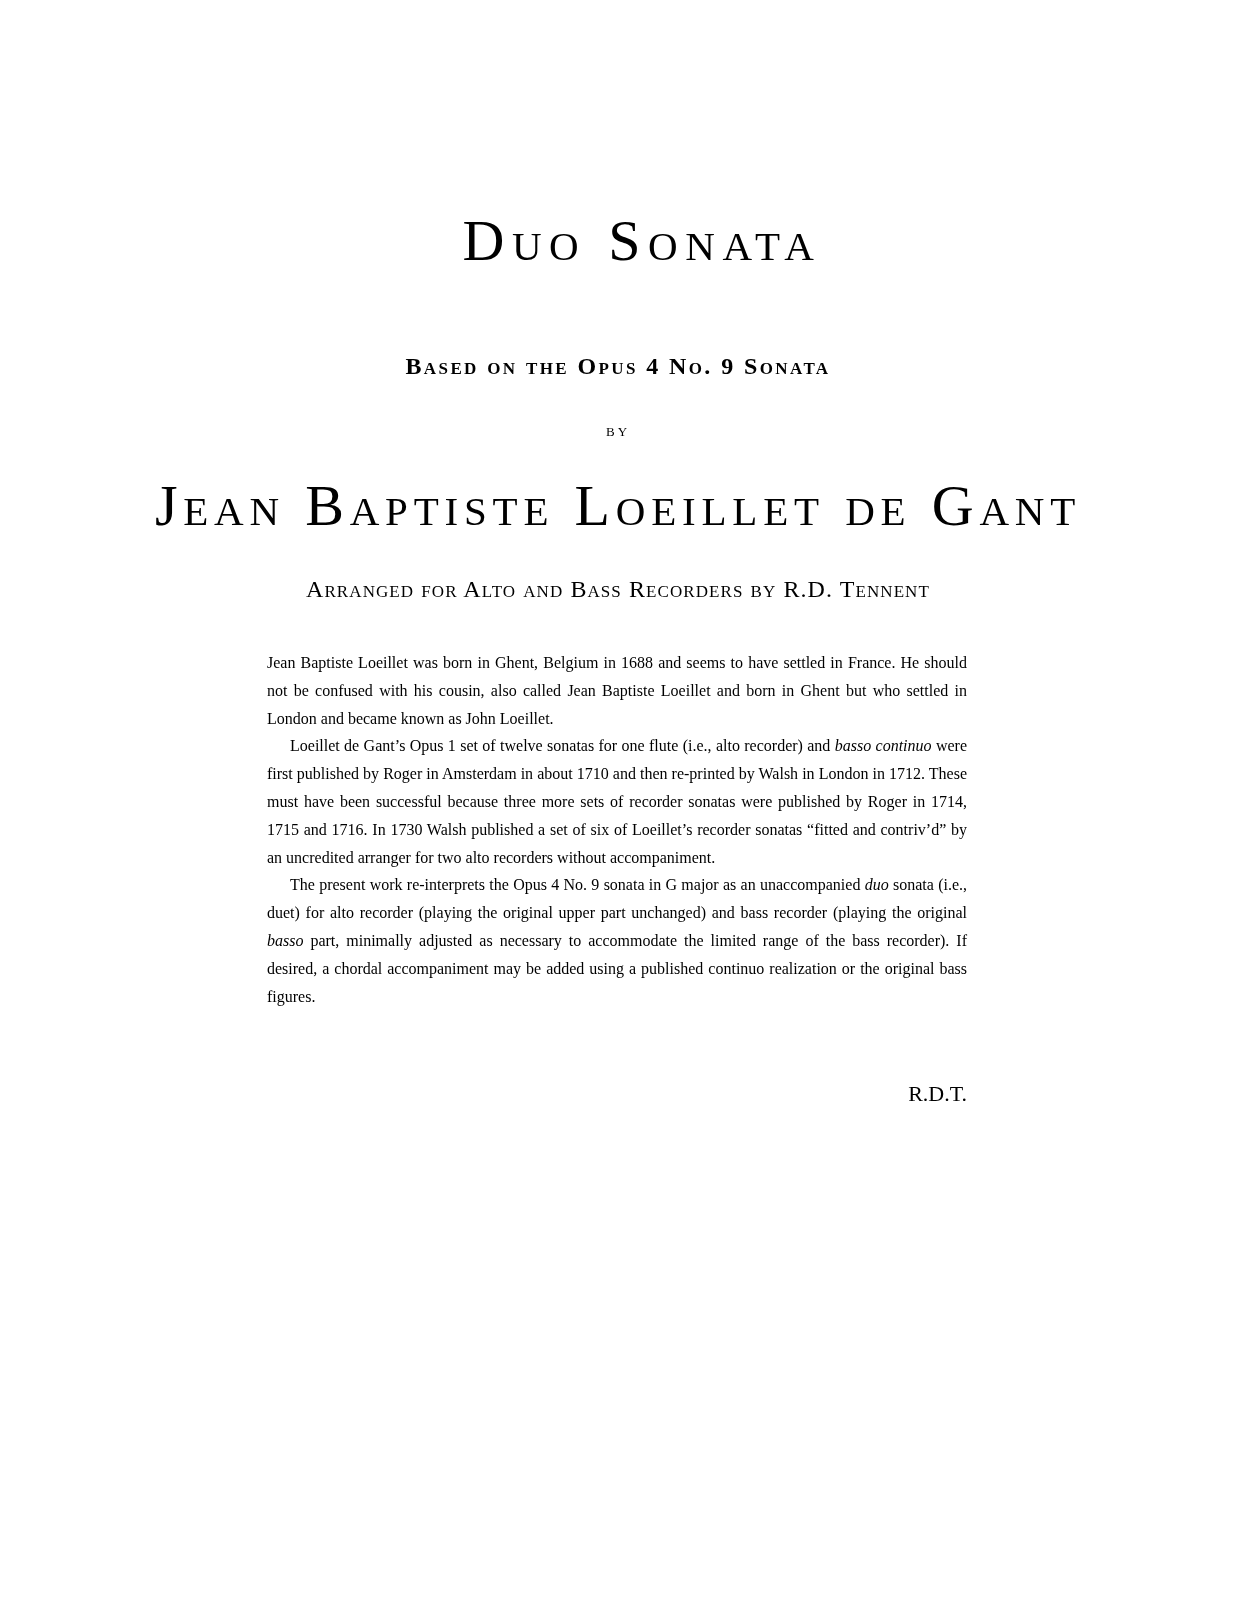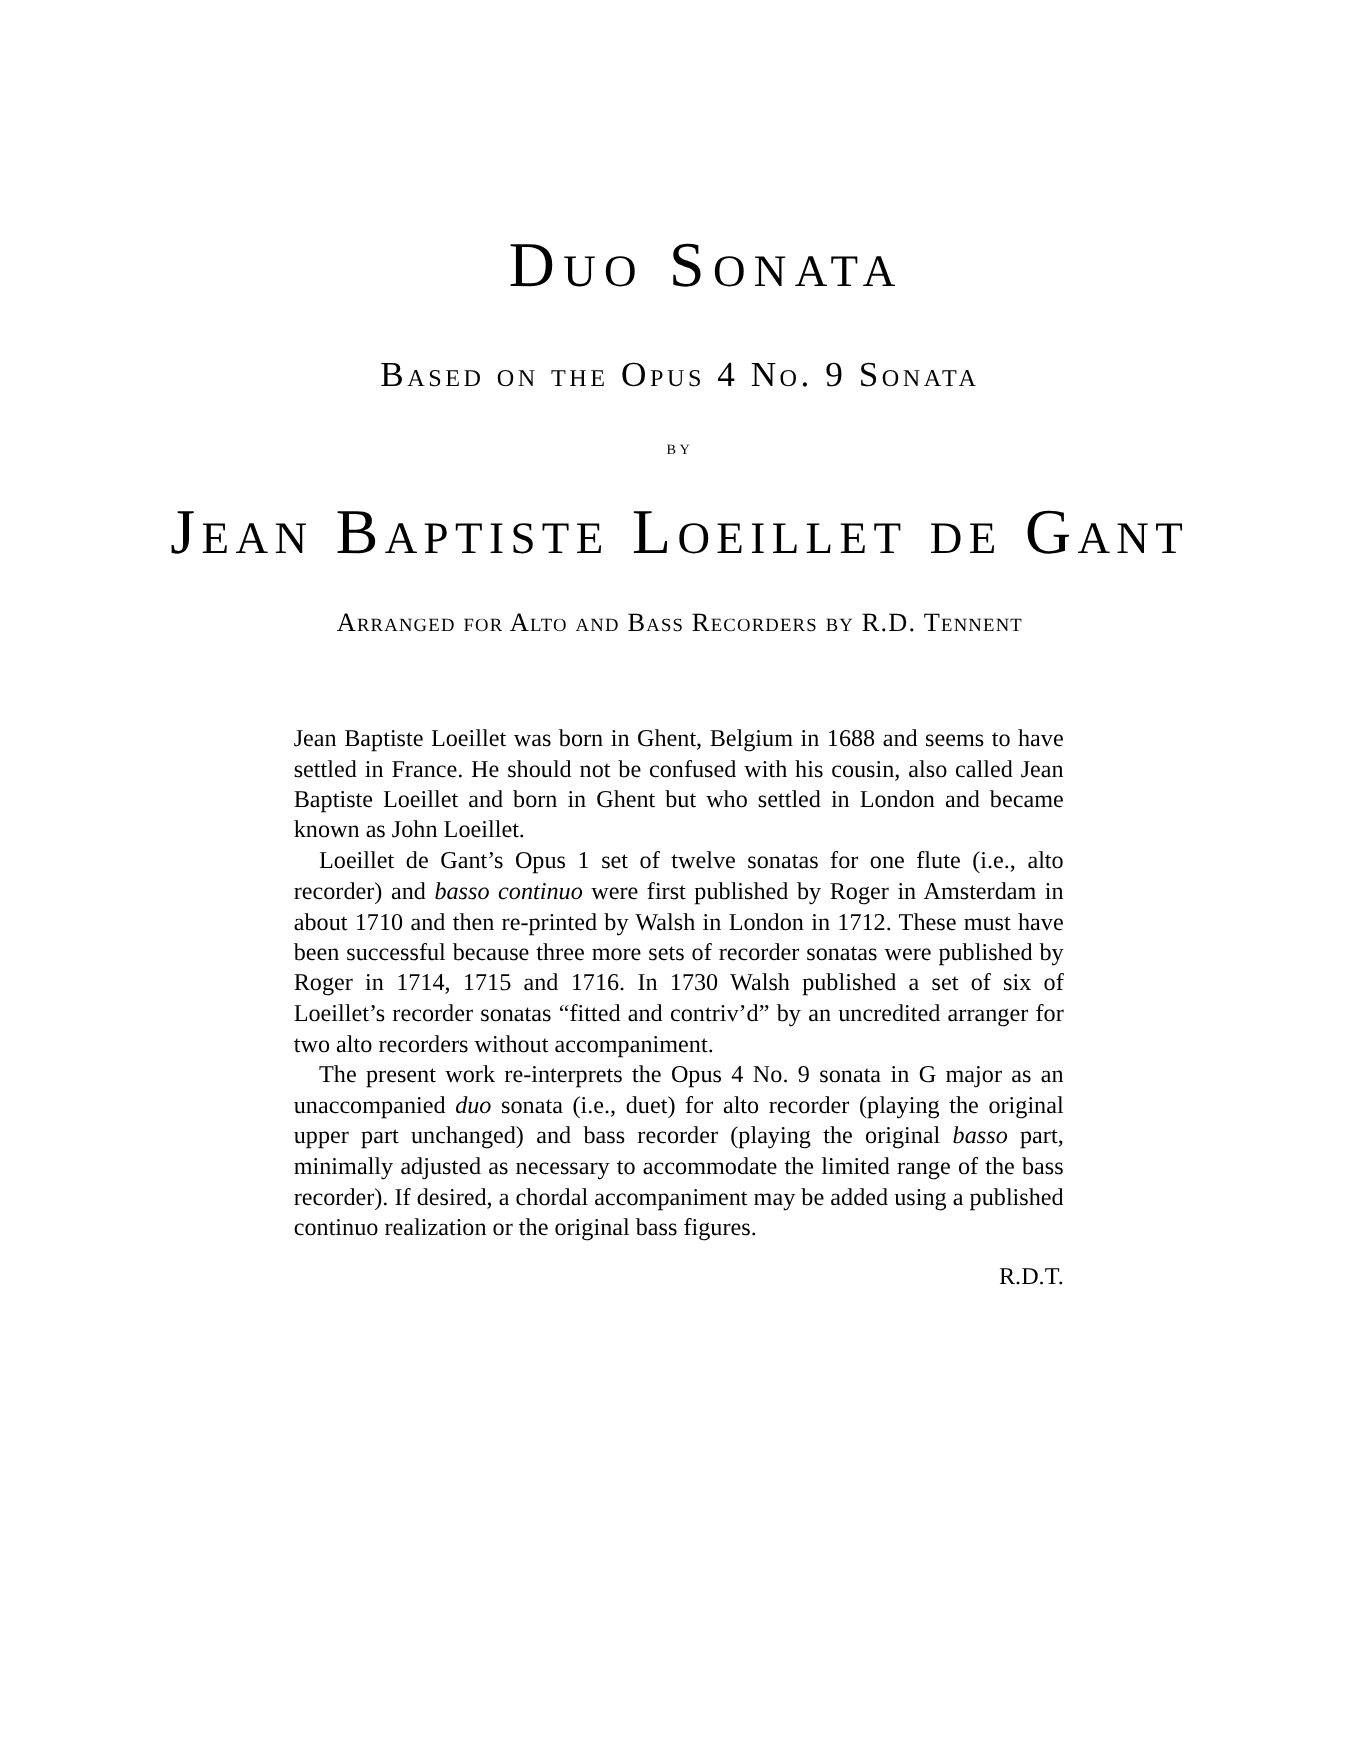--- a/index.html
+++ b/index.html
@@ -24,25 +24,26 @@
   .doc-title {
     font-size: 58px;
     line-height: 1;
     font-weight: normal;
     font-variant: small-caps;
     letter-spacing: 0.13em;
     margin: 0;
     padding-left: 48px;
   }
   .doc-subtitle {
-    font-size: 32px;
+    font-size: 24px;
     line-height: 1;
     font-variant: small-caps;
     letter-spacing: 0.10em;
-    margin-top: 54px;
+    margin-top: 84px;
+    font-weight: bold;
   }
   .by-label {
     font-size: 19px;
     line-height: 1;
     font-variant: small-caps;
     letter-spacing: 0.16em;
     margin-top: 42px;
   }
   .composer {
     font-size: 58px;
@@ -61,40 +62,40 @@
   .arranger {
     font-size: 24px;
     line-height: 1;
     font-variant: small-caps;
     letter-spacing: 0.045em;
     margin-top: 42px;
   }
   .preface {
     width: 700px;
     margin-left: 267px;
-    margin-top: 78px;
-    font-size: 22px;
+    margin-top: 48px;
+    font-size: 16px;
     line-height: 27.8px;
     text-align: justify;
   }
   .preface p {
     margin: 0;
     padding: 0;
   }
   .preface p.indent {
     text-indent: 23px;
   }
   .preface em {
     font-style: italic;
     font-family: Liberation Serif, serif;
   }
   .signature {
     width: 700px;
     margin-left: 267px;
-    margin-top: 19px;
+    margin-top: 73px;
     font-size: 22px;
     line-height: 1;
     text-align: right;
   }
 </style>
 </head>
 <body>
 
 <div class="page">
 

